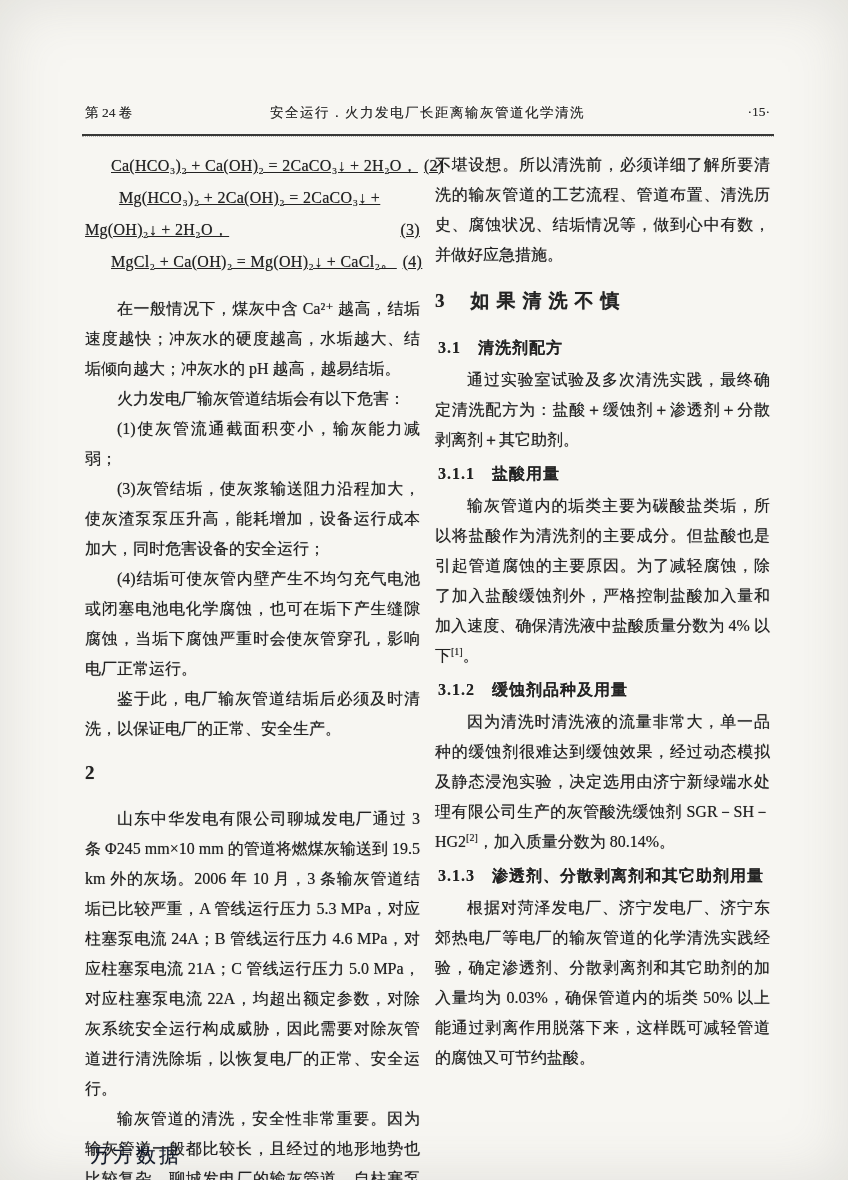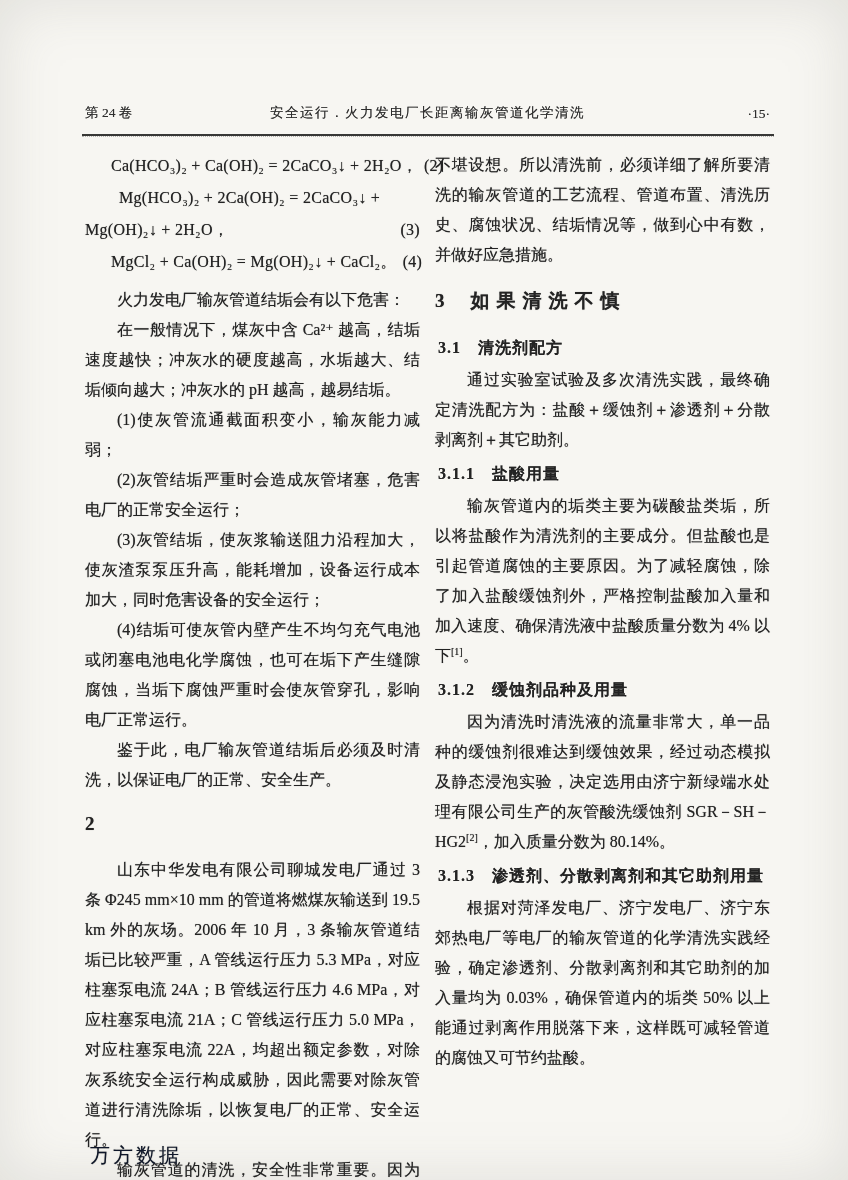--- a/index.html
+++ b/index.html
@@ -9,39 +9,39 @@
     margin:0 auto;
     background:#f7f6f2;
     box-shadow:inset 0 0 60px rgba(120,120,110,0.18);
     overflow:hidden;
     font-family:"Liberation Serif","DejaVu Serif",serif;
     color:#232323;
   }
   .ink{text-shadow:0 0 0.7px rgba(40,40,40,0.65);}
   .header{
     position:absolute;top:104px;left:85px;right:78px;
-    display:flex;align-items:flex-end;
+    display:flex;align-items:flex-start;
     font-size:13.5px;color:#2d2d2d;
     text-shadow:0 0 0.6px rgba(40,40,40,0.6);
   }
   .header .hl{width:120px;}
   .header .hc{flex:1;text-align:center;letter-spacing:1.5px;}
   .header .hr{width:120px;text-align:right;}
   .rule{
     position:absolute;top:134px;left:82px;right:74px;
     border-top:2.5px solid #383836;
     border-bottom:1px dotted rgba(60,60,60,0.35);
   }
   .columns{
     position:absolute;top:150px;left:85px;right:78px;
     display:flex;gap:15px;
   }
   .col{flex:1;min-width:0;font-size:16px;line-height:30px;text-align:justify;}
   
-  .eqs{line-height:32px;margin-bottom:7px;}
+  .eqs{line-height:32px;margin-bottom:16px;text-decoration:underline;}
   .eq{display:flex;letter-spacing:0.3px;white-space:nowrap;}
   .eq .eq-num{margin-left:auto;padding-left:6px;}
   .ind-a{padding-left:26px;}
   .ind-b{padding-left:34px;justify-content:flex-end;}
   .ind-c{padding-left:0;}
   
   .para{margin:0;text-indent:2em;}
   .para.noindent{text-indent:0;}
   sup.ref{font-size:10px;line-height:0;}
   
@@ -92,24 +92,23 @@
         <div class="eq ind-c">
           <span>Mg(OH)₂↓ + 2H₂O，</span>
           <span class="eq-num">(3)</span>
         </div>
         <div class="eq ind-a">
           <span>MgCl₂ + Ca(OH)₂ = Mg(OH)₂↓ + CaCl₂。</span>
           <span class="eq-num">(4)</span>
         </div>
       </div>
 
+      <p class="para">在一般情况下，煤灰中含 Ca²⁺ 越高，结垢速度越快；冲灰水的硬度越高，水垢越大、结垢倾向越大；冲灰水的 pH 越高，越易结垢。</p>
       <p class="para">火力发电厂输灰管道结垢会有以下危害：</p>
-      <p class="para">在一般情况下，煤灰中含 Ca²⁺ 越高，结垢速度越快；冲灰水的硬度越高，水垢越大、结垢倾向越大；冲灰水的 pH 越高，越易结垢。</p>
       <p class="para">(1)使灰管流通截面积变小，输灰能力减弱；</p>
-      <p class="para">(2)灰管结垢严重时会造成灰管堵塞，危害电厂的正常安全运行；</p>
       <p class="para">(3)灰管结垢，使灰浆输送阻力沿程加大，使灰渣泵泵压升高，能耗增加，设备运行成本加大，同时危害设备的安全运行；</p>
       <p class="para">(4)结垢可使灰管内壁产生不均匀充气电池或闭塞电池电化学腐蚀，也可在垢下产生缝隙腐蚀，当垢下腐蚀严重时会使灰管穿孔，影响电厂正常运行。</p>
       <p class="para">鉴于此，电厂输灰管道结垢后必须及时清洗，以保证电厂的正常、安全生产。</p>
 
       <div class="sec">
         <span class="sec-num">2</span>
       </div>
 
       <p class="para">山东中华发电有限公司聊城发电厂通过 3 条 Φ245 mm×10 mm 的管道将燃煤灰输送到 19.5 km 外的灰场。2006 年 10 月，3 条输灰管道结垢已比较严重，A 管线运行压力 5.3 MPa，对应柱塞泵电流 24A；B 管线运行压力 4.6 MPa，对应柱塞泵电流 21A；C 管线运行压力 5.0 MPa，对应柱塞泵电流 22A，均超出额定参数，对除灰系统安全运行构成威胁，因此需要对除灰管道进行清洗除垢，以恢复电厂的正常、安全运行。</p>
       <p class="para">输灰管道的清洗，安全性非常重要。因为输灰管道一般都比较长，且经过的地形地势也比较复杂。聊城发电厂的输灰管道，自柱塞泵房至灰厂中间穿越济邯铁路、京九铁路、万亩渠、王海沟、玉泉居堤、小运河等，如果清洗不慎，出现漏管、爆管现象，后果</p>

